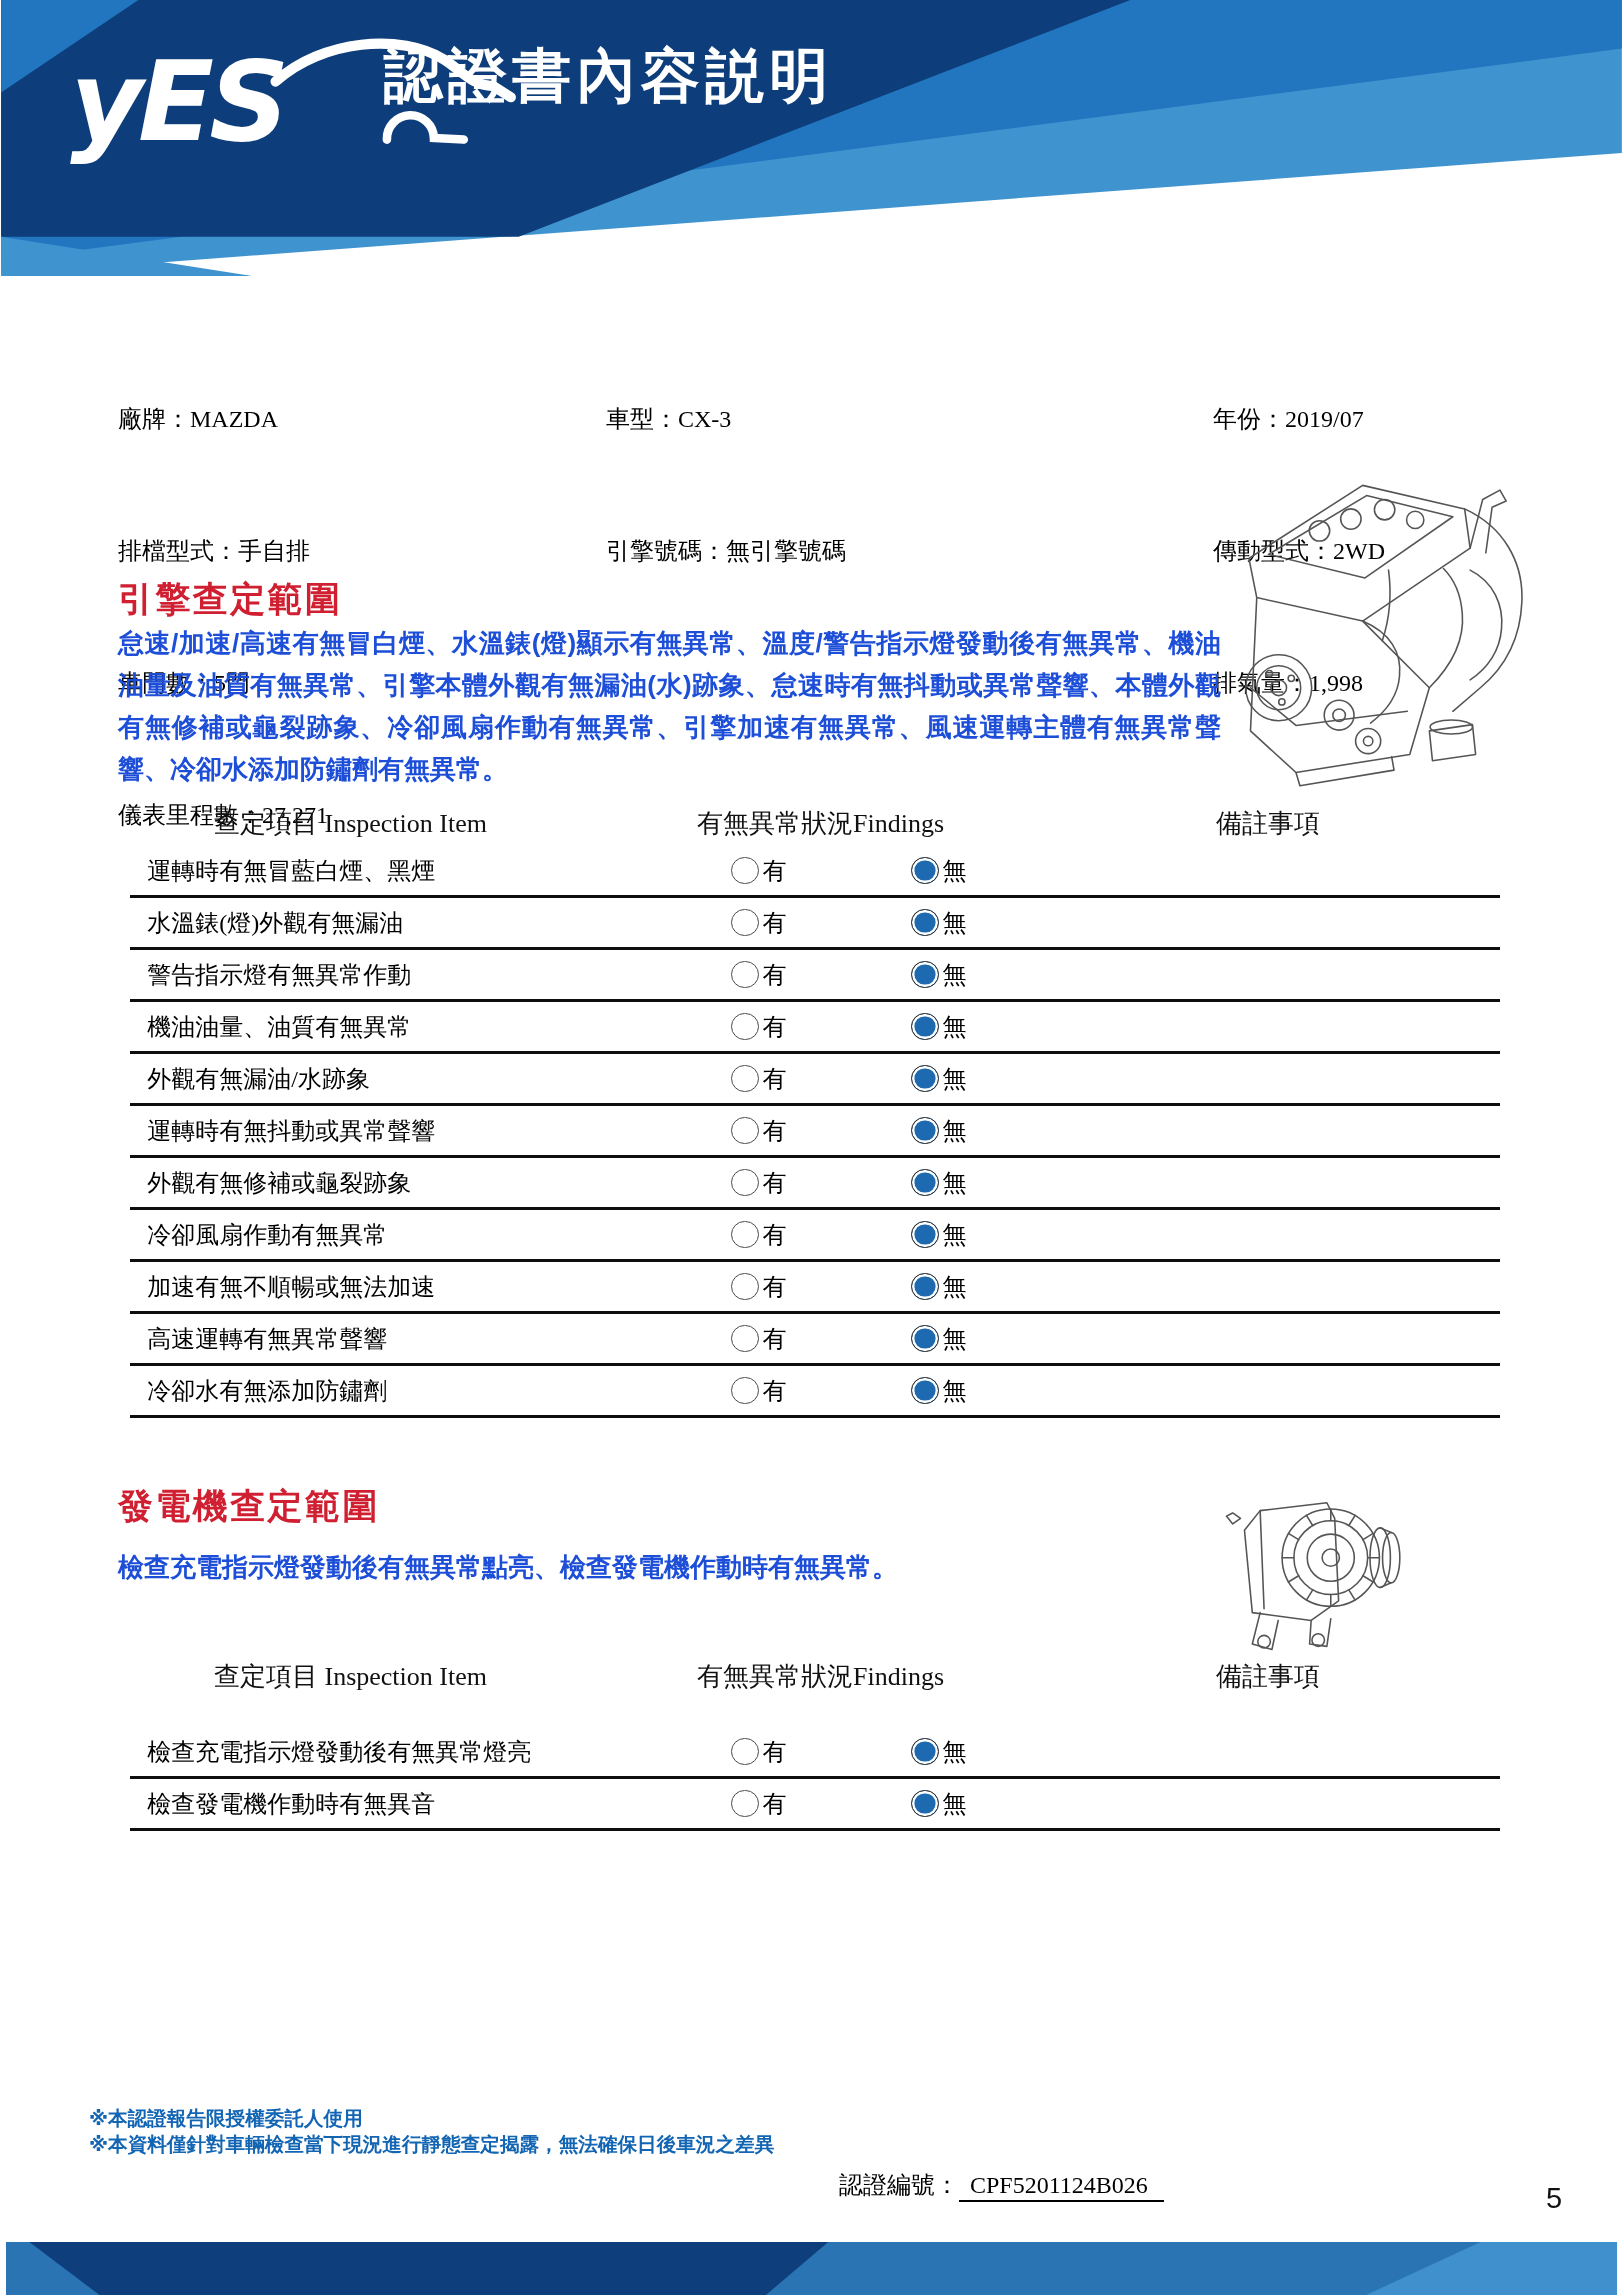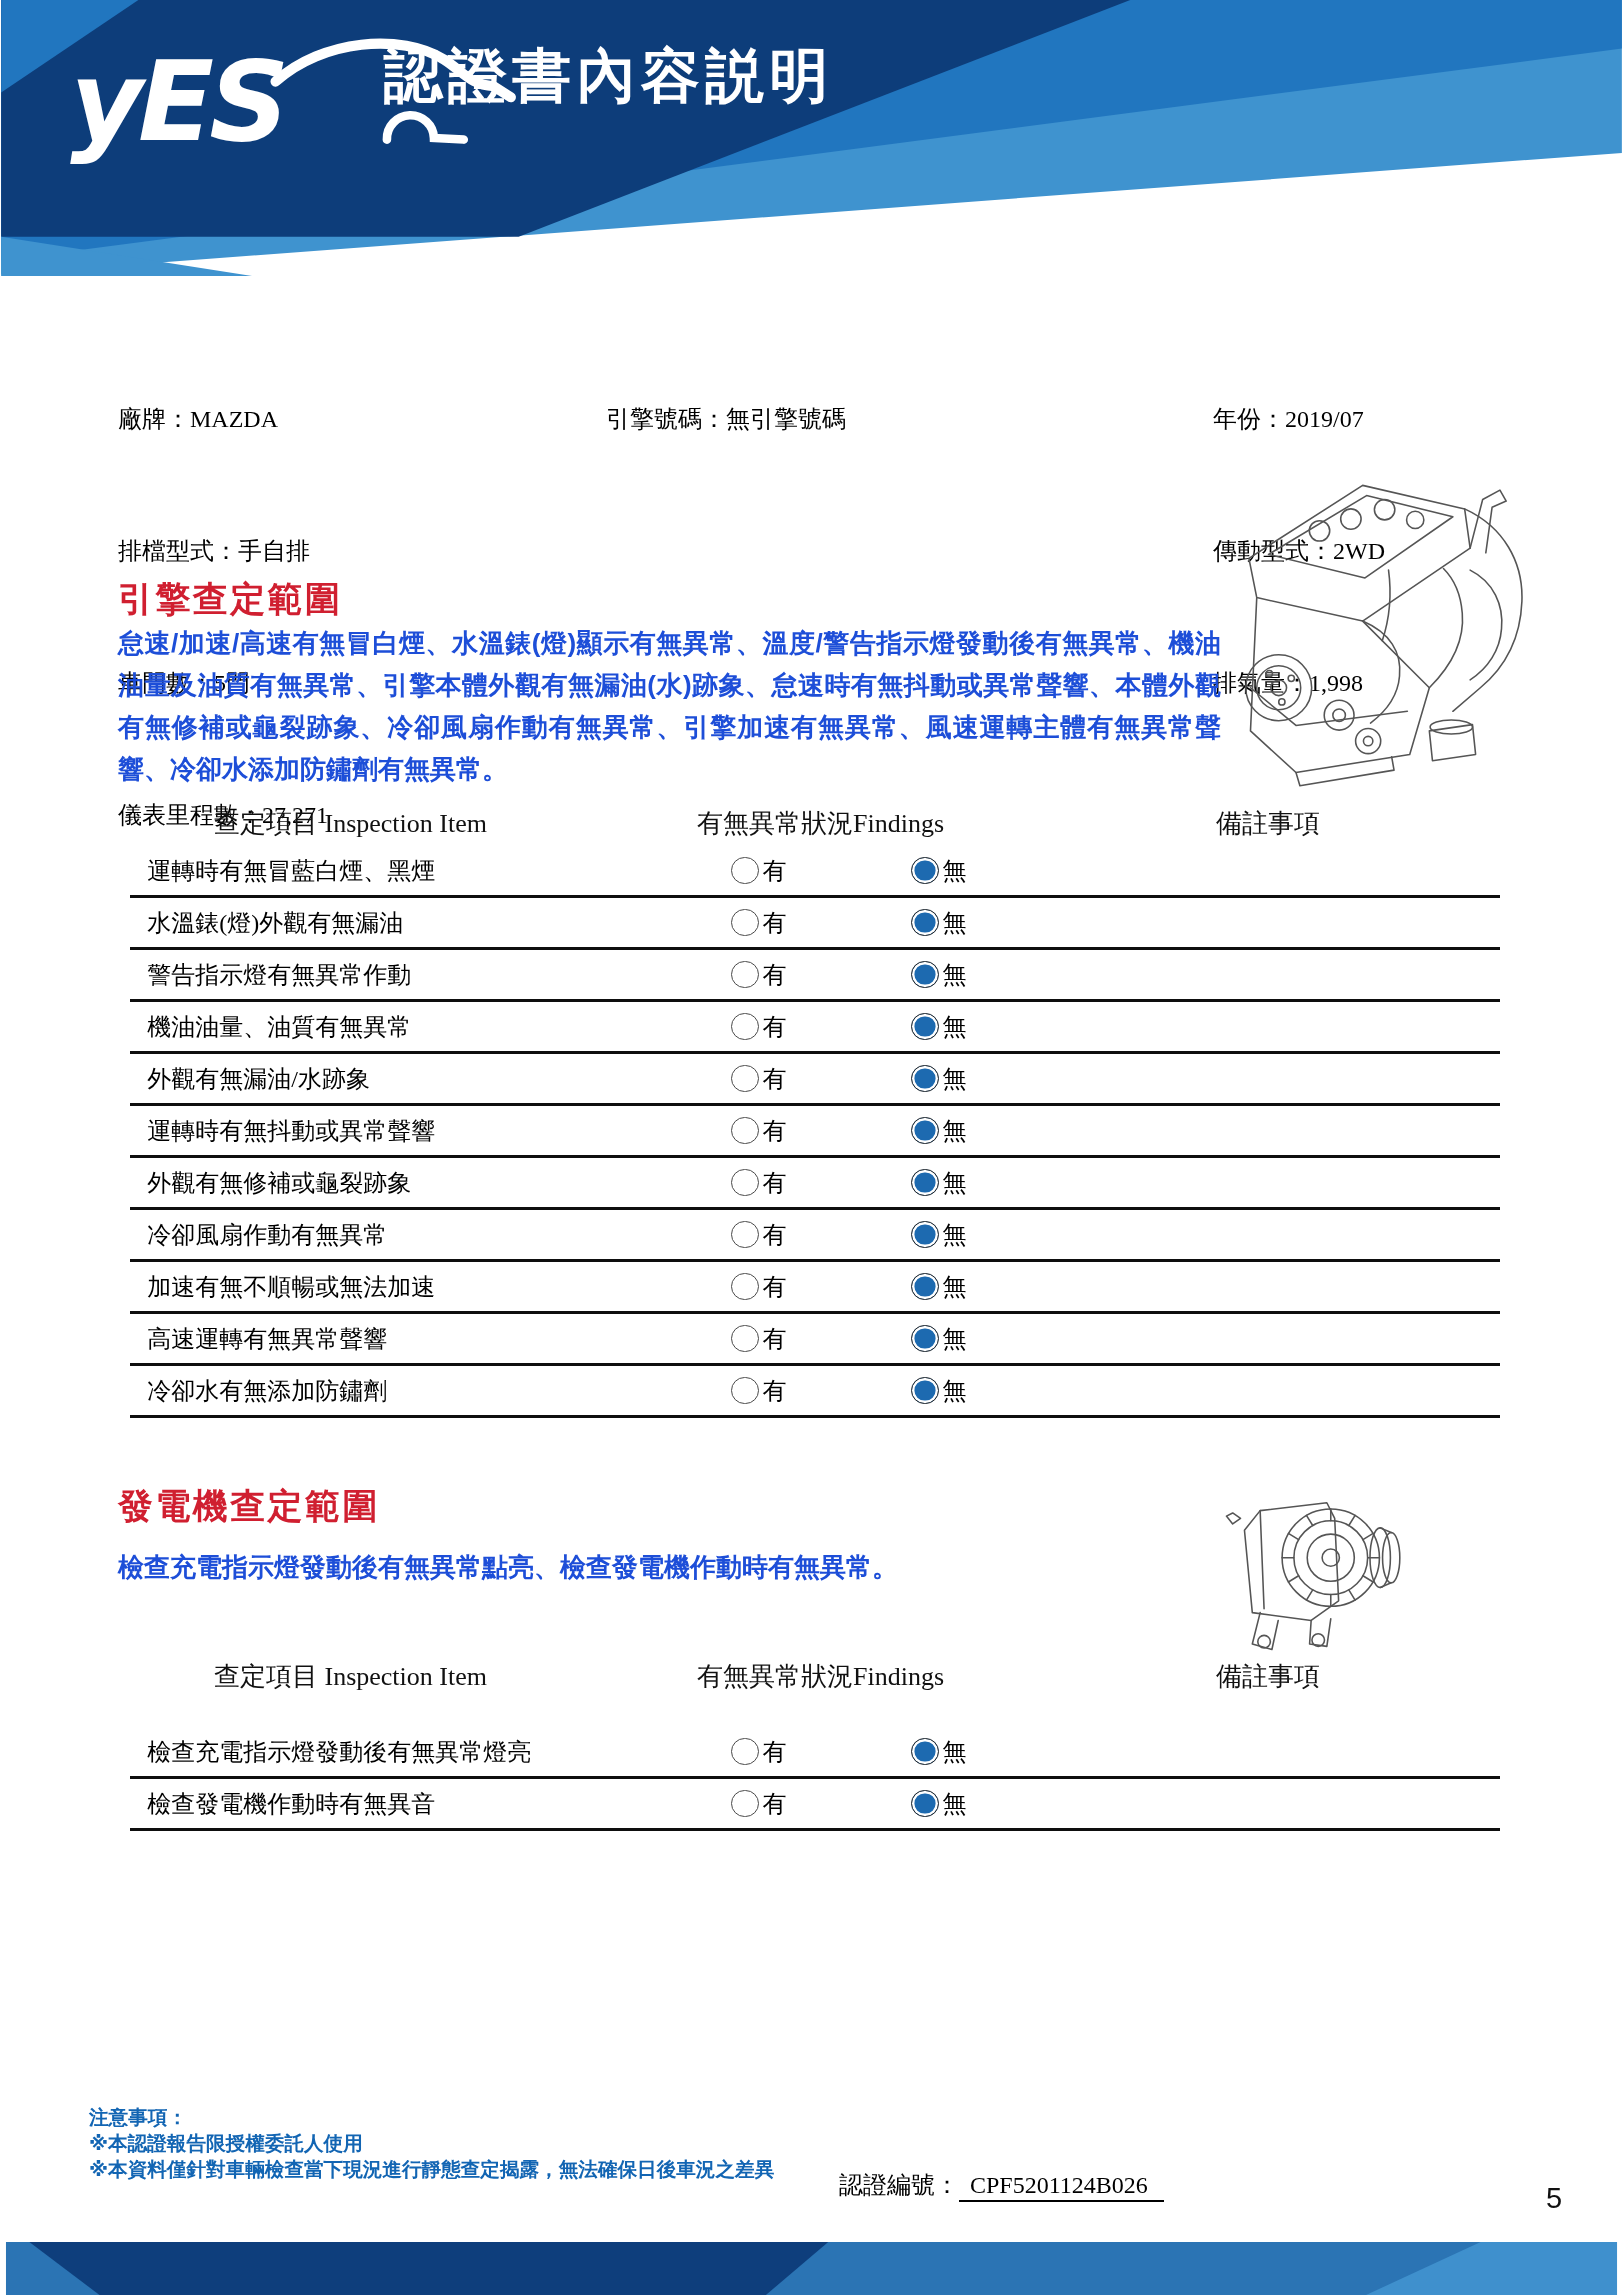--- a/index.html
+++ b/index.html
@@ -112,20 +112,21 @@
   <text x="488" y="122" font-family="DejaVu Sans, Liberation Sans, sans-serif" font-size="75" font-weight="bold" fill="#ffffff" letter-spacing="7">認證書內容説明</text>
 </svg>
 
 <div class="info-col" id="info-col-1">
   <div>廠牌：MAZDA</div>
   <div>排檔型式：手自排</div>
   <div>車門數：5門</div>
   <div>儀表里程數：27,271</div>
 </div>
 <div class="info-col" id="info-col-2">
+  <div>車型：CX-3</div>
   <div>引擎號碼：無引擎號碼</div>
 </div>
 <div class="info-col" id="info-col-3">
   <div>年份：2019/07</div>
   <div>傳動型式：2WD</div>
   <div>排氣量：1,998</div>
 </div>
 
 <div class="sec-title" id="engine-title">引擎查定範圍</div>
 <div class="sec-desc" id="engine-desc">怠速/加速/高速有無冒白煙、水溫錶(燈)顯示有無異常、溫度/警告指示燈發動後有無異常、機油油量及油質有無異常、引擎本體外觀有無漏油(水)跡象、怠速時有無抖動或異常聲響、本體外觀有無修補或龜裂跡象、冷卻風扇作動有無異常、引擎加速有無異常、風速運轉主體有無異常聲響、冷卻水添加防鏽劑有無異常。</div>
@@ -345,21 +346,20 @@
         <span class="optlabel">有</span>
       </span>
     <span class="opt opt-no">
         <span class="radio checked"></span>
         <span class="optlabel">無</span>
       </span>
   </div>
 </div>
 
 <div id="notes">
-  <div class="notes-title">注意事項：</div>
   <div class="note-line">※本認證報告限授權委託人使用</div>
   <div class="note-line">※本資料僅針對車輛檢查當下現況進行靜態查定揭露，無法確保日後車況之差異</div>
 </div>
 
 <div id="cert-line">
   <span>認證編號：</span><span id="cert-number">CPF5201124B026</span>
 </div>
 
 <div id="page-number">5</div>
 

